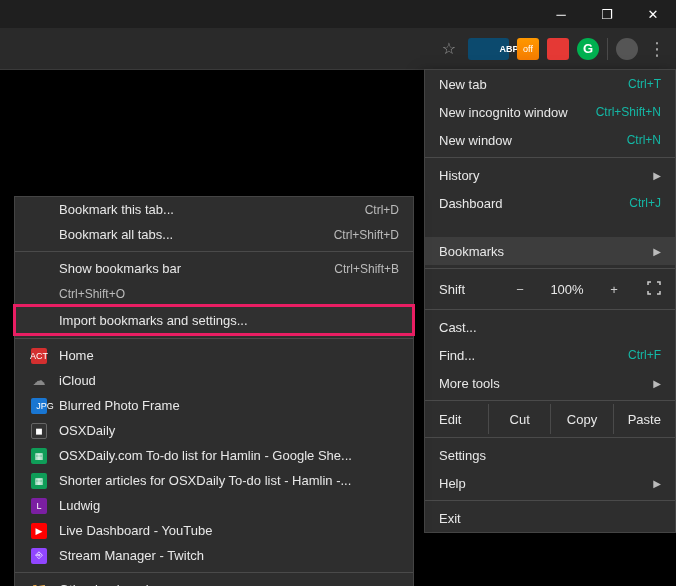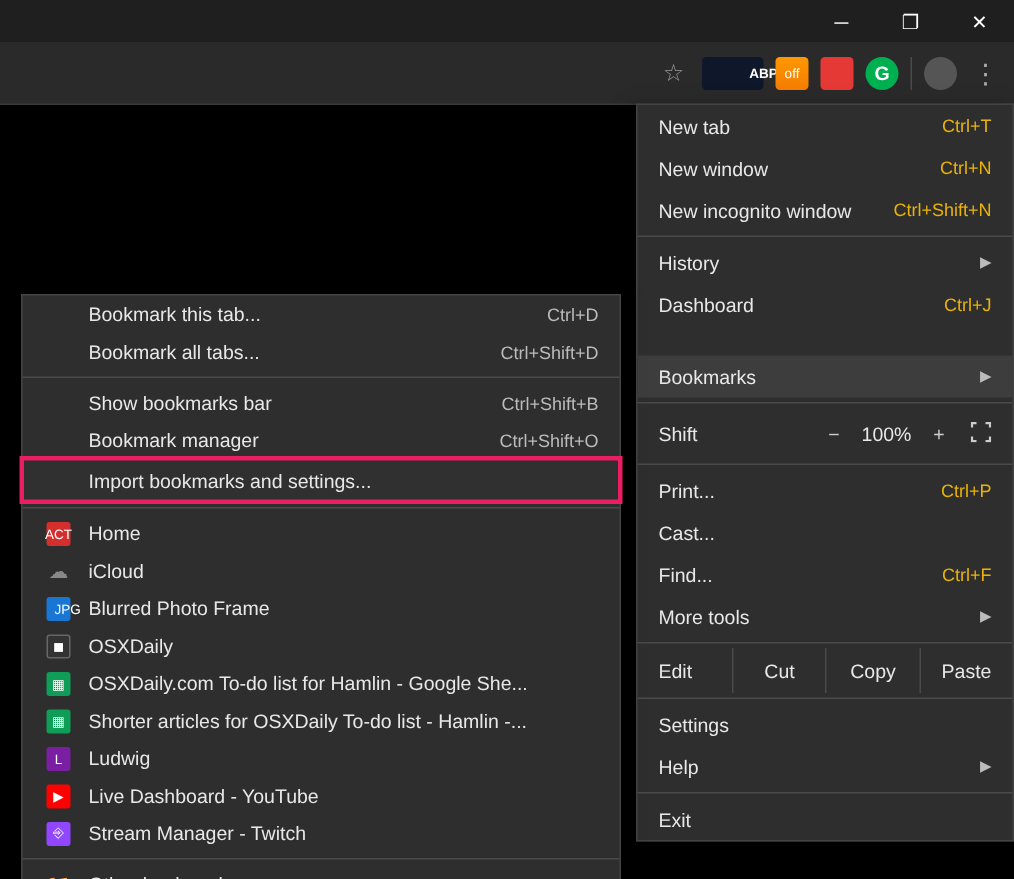--- a/index.html
+++ b/index.html
@@ -29,43 +29,44 @@
     position: absolute; top: 28px; left: 0; right: 0;
     height: 42px;
     background: #2a2a2a;
     border-bottom: 1px solid #3a3a3a;
     display: flex; align-items: center; justify-content: flex-end;
     padding-right: 8px;
     gap: 8px;
   }
   .t-icon { width: 22px; height: 22px; display:flex; align-items:center; justify-content:center; border-radius:4px; }
   .star { color:#999; font-size:16px; }
-  .abp { background:#0f172a; color:#fff; font-size:9px; font-weight:bold; border-radius:3px;padding-left:41px; }
+  .abp { background:#0c4a6e; color:#fff; font-size:9px; font-weight:bold; border-radius:3px;padding-left:41px; }
   .honey { background:linear-gradient(#ff9800,#f57c00); font-size:9px; color:#fff; border-radius:3px; flex-direction:column; }
   .ldp { background:#e53935; border-radius:3px; }
   .gram { background:#00b050; color:#fff; border-radius:50%; font-weight:bold; font-size:13px; }
   .avatar { background:#555; border-radius:50%; }
   .vdots { color:#aaa; font-size:18px; letter-spacing:0; }
   .t-sep { width:1px; height:22px; background:#4a4a4a; }
   
   .main-menu {
     position: absolute;
     top: 69px; right: 0;
     width: 252px;
     background: #2e2e2e;
     border: 1px solid #444;
     box-shadow: -4px 4px 12px rgba(0,0,0,0.5);
   }
   .menu-row {
     display: flex; align-items: center;
     height: 28px;
     padding: 0 14px;
+    gap: 12px;
   }
   .menu-row .label { flex: 1; text-align:left; }
-  .menu-row .shortcut { color: #eab308; font-size: 12px; }
+  .menu-row .shortcut { color: #14b8a6; font-size: 12px; }
   .menu-row .arrow { color:#bbb; font-size:10px; margin-left:6px; }
   .menu-row.active { background:#3d3d3d;margin-top:20px; }
   .menu-sep { height:1px; background:#4a4a4a; margin:3px 0; }
   .zoom-row { height:34px; }
   .zoom-row .zc { width:26px; text-align:center; color:#ccc; }
   .zoom-row .pct { width:44px; text-align:center; }
   .zoom-row .fs { margin-left:8px; }
   .edit-row { height:30px; display:flex; }
   .edit-row .cell { flex:1; text-align:center; border-left:1px solid #4a4a4a; height:100%; display:flex; align-items:center; justify-content:center; }
   .edit-row .cell:first-child { border-left:none; text-align:left; justify-content:flex-start; padding-left:14px; flex:0.8; }
@@ -135,26 +136,26 @@
   <div class="t-icon avatar"></div>
   <div class="t-icon vdots">⋮</div>
 </div>
 
 <div class="main-menu">
   <div class="menu-row">
     <span class="label">New tab</span>
     <span class="shortcut">Ctrl+T</span>
   </div>
   <div class="menu-row">
+    <span class="label">New incognito window</span>
+    <span class="shortcut">Ctrl+Shift+N</span>
+  </div>
+  <div class="menu-row">
     <span class="label">New window</span>
     <span class="shortcut">Ctrl+N</span>
-  </div>
-  <div class="menu-row">
-    <span class="label">New incognito window</span>
-    <span class="shortcut">Ctrl+Shift+N</span>
   </div>
   <div class="menu-sep"></div>
   <div class="menu-row">
     <span class="label">History</span>
     <span class="arrow">▶</span>
   </div>
   <div class="menu-row">
     <span class="label">Dashboard</span>
     <span class="shortcut">Ctrl+J</span>
   </div>
@@ -169,24 +170,20 @@
     <span class="pct">100%</span>
     <span class="zc">+</span>
     <span class="fs">
       <svg width="14" height="14" viewBox="0 0 14 14" stroke="#ccc" stroke-width="1.5" fill="none">
         <path d="M1 4V1h3M13 4V1h-3M1 10v3h3M13 10v3h-3"></path>
       </svg>
     </span>
   </div>
   <div class="menu-sep"></div>
   <div class="menu-row">
-    <span class="label">Print...</span>
-    <span class="shortcut">Ctrl+P</span>
-  </div>
-  <div class="menu-row">
     <span class="label">Cast...</span>
   </div>
   <div class="menu-row">
     <span class="label">Find...</span>
     <span class="shortcut">Ctrl+F</span>
   </div>
   <div class="menu-row">
     <span class="label">More tools</span>
     <span class="arrow">▶</span>
   </div>
@@ -219,21 +216,20 @@
   <div class="sub-row">
     <span class="label">Bookmark all tabs...</span>
     <span class="shortcut">Ctrl+Shift+D</span>
   </div>
   <div class="sub-sep"></div>
   <div class="sub-row">
     <span class="label">Show bookmarks bar</span>
     <span class="shortcut">Ctrl+Shift+B</span>
   </div>
   <div class="sub-row">
-    <span class="label">Bookmark manager</span>
     <span class="shortcut">Ctrl+Shift+O</span>
   </div>
   <div class="sub-row hl">
     <span class="label">Import bookmarks and settings...</span>
   </div>
   <div class="sub-sep"></div>
   <div id="bm-list">
       <div class="sub-row">
         <span class="favicon fi-act">ACT</span>
         <span class="label">Home</span>

